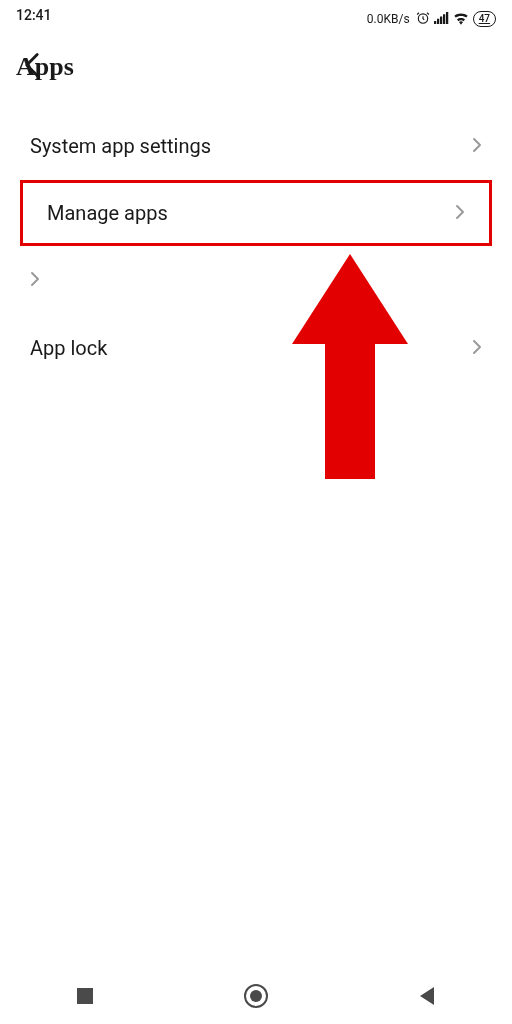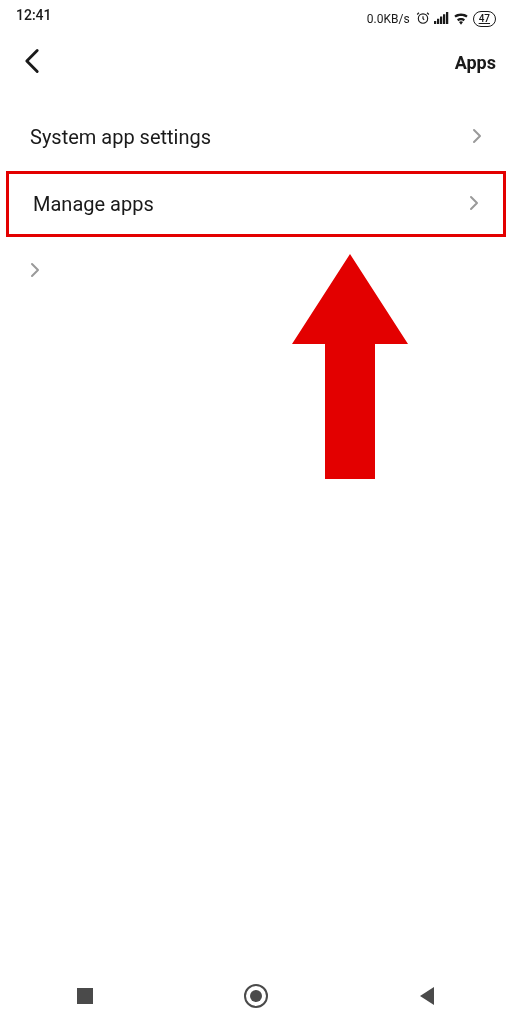--- a/index.html
+++ b/index.html
@@ -56,40 +56,41 @@
     }
     .back-btn {
       position: absolute;
       left: 24px;
       font-size: 26px;
       color: #1a1a1a;
       line-height: 1;
     }
     .header-title {
       flex: 1;
-      text-align: right;
-      font-size: 18px;
+      text-align: left;
+      font-size: 26px;
       font-weight: 700;
       color: #1a1a1a;
+      font-family: Liberation Serif, serif;
     }
     .list {
       padding: 10px 0;
       text-align: right;
     }
     .list-item {
       display: flex;
       justify-content: space-between;
       align-items: center;
       padding: 22px 30px;
       font-size: 20px;
       color: #1a1a1a;
     }
     .list-item.highlighted {
       border: 3px solid #e30000;
-      margin: 0 6px;
+      margin: 0 20px;
       padding: 18px 24px;
     }
     .chevron {
       color: #999;
       font-size: 20px;
     }
     .red-arrow {
       position: absolute;
       left: 290px;
       top: 254px;
@@ -172,20 +173,28 @@
       </svg>
     </span>
   </div>
   <div class="list-item">
     <span class="chevron">
       <svg width="10" height="16" viewBox="0 0 10 16" fill="none" stroke="#9a9a9a" stroke-width="2" stroke-linecap="round" stroke-linejoin="round">
         <polyline points="2,2 8,8 2,14"></polyline>
       </svg>
     </span>
   </div>
+  <div class="list-item">
+    <span>App lock</span>
+    <span class="chevron">
+      <svg width="10" height="16" viewBox="0 0 10 16" fill="none" stroke="#9a9a9a" stroke-width="2" stroke-linecap="round" stroke-linejoin="round">
+        <polyline points="2,2 8,8 2,14"></polyline>
+      </svg>
+    </span>
+  </div>
 </div>
 
 <div class="red-arrow">
   <svg width="120" height="230" viewBox="0 0 120 230">
     <polygon points="60,0 118,90 85,90 85,225 35,225 35,90 2,90" fill="#e30000"></polygon>
   </svg>
 </div>
 
 <div class="nav-bar">
   <div class="nav-item">

